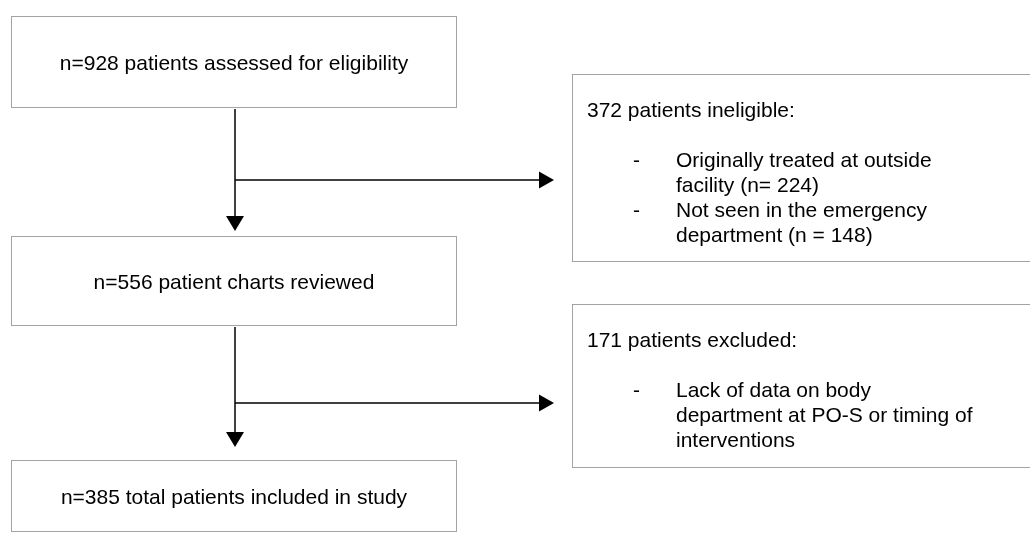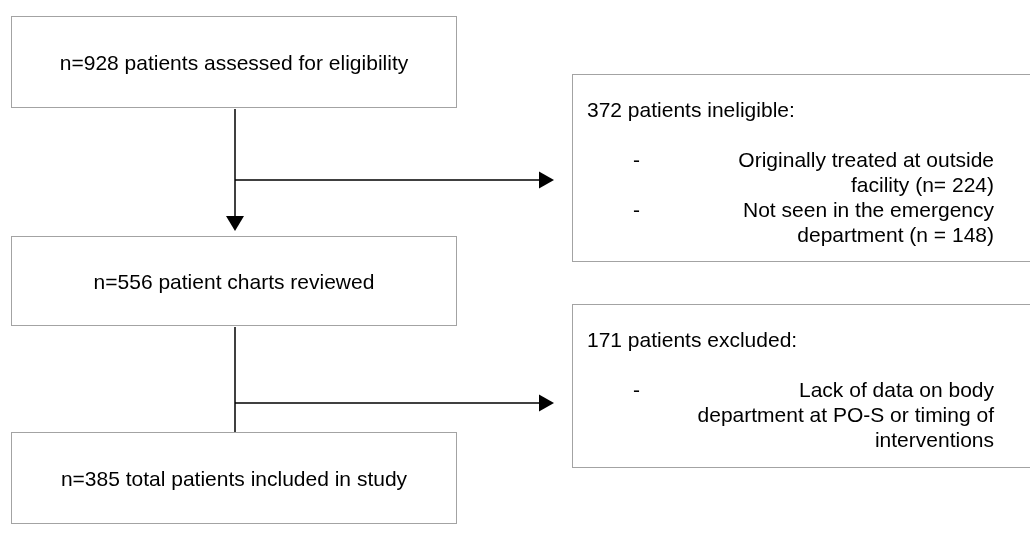--- a/index.html
+++ b/index.html
@@ -43,21 +43,21 @@
     width: 446px;
     display: flex;
     align-items: center;
     justify-content: center;
     text-align: center;
     font-size: 21px;
     line-height: 25px;
   }
   .box-assessed { top: 16px;  height: 92px; }
   .box-reviewed { top: 236px; height: 90px; }
-  .box-included { top: 432px; height: 92px; }
+  .box-included { top: 460px; height: 72px; }
   .side-box {
     left: 572px;
     width: 520px;
     font-size: 21px;
     line-height: 25px;
     padding: 22px 14px;
   }
   .box-ineligible { top: 74px;  height: 188px; }
   .box-excluded   { top: 304px; height: 164px; }
   .side-heading {
@@ -76,21 +76,20 @@
   }
   .bullet-marker {
     display: inline-block;
     width: 43px;
     flex: 0 0 43px;
   }
   .bullet-text {
     display: inline-block;
     width: 318px;
     white-space: pre-line;
-    text-align: right;
   }
 </style>
 </head>
 <body>
 
 <div class="canvas">
 
   <svg class="arrows" viewBox="0 0 1030 559" xmlns="http://www.w3.org/2000/svg">
     <g>
       <line x1="235" y1="109" x2="235" y2="218"></line>

